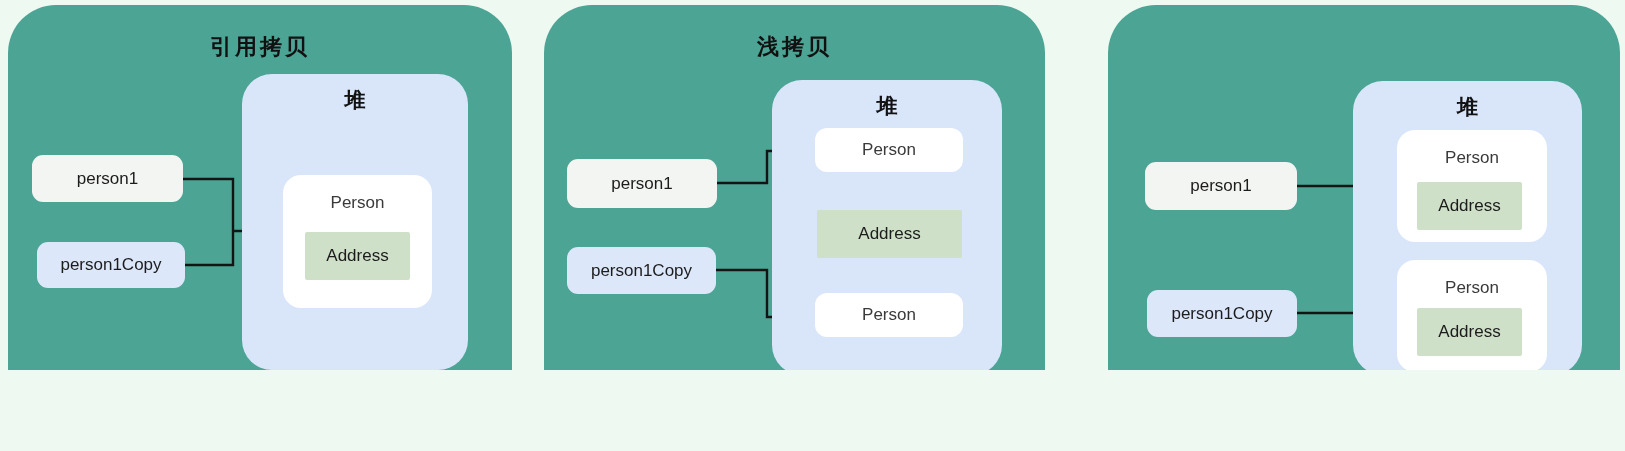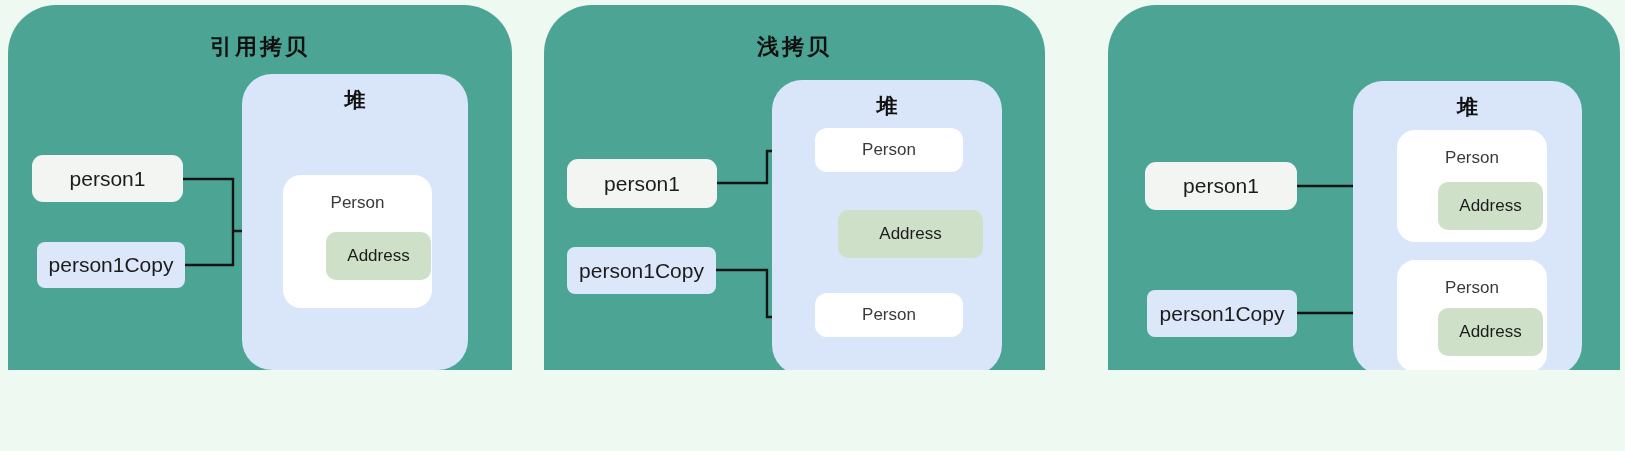--- a/index.html
+++ b/index.html
@@ -13,33 +13,33 @@
   .panel{position:absolute;top:5px;height:438px;background:var(--c-panel);border-radius:48px;}
   #p1{left:8px;width:504px;}
   #p2{left:544px;width:501px;}
   #p3{left:1108px;width:512px;}
   .panel-title{position:absolute;top:27px;left:0;width:100%;text-align:center;
     font-size:22px;font-weight:700;color:var(--c-title_text);letter-spacing:3px;}
   .wires{position:absolute;left:0;top:0;width:100%;height:100%;pointer-events:none;}
   .wire{stroke:var(--c-line);stroke-width:2.4;fill:none;}
   .ah{fill:var(--c-line);}
   .tag{position:absolute;display:flex;align-items:center;justify-content:center;
-    font-size:21px;color:var(--c-label_text);border-radius:11px;}
+    font-size:17px;color:var(--c-label_text);border-radius:11px;}
   .tag.ref{background:var(--c-ref_box);}
-  .tag.copy{background:var(--c-copy_box);border-radius:8px;}
+  .tag.copy{background:var(--c-copy_box);}
   .heap{position:absolute;background:var(--c-heap);border-radius:30px;}
   .heap-label{position:absolute;top:12px;left:0;width:100%;text-align:center;
     font-size:21px;font-weight:700;color:var(--c-title_text);}
   .objbox{position:absolute;background:var(--c-object_box);border-radius:18px;}
   .objbox.slim{border-radius:12px;display:flex;align-items:center;justify-content:center;
     font-size:17px;color:var(--c-object_text);}
   .obj-label{position:absolute;top:18px;left:0;width:100%;text-align:center;
     font-size:17px;color:var(--c-object_text);}
-  .addr{position:absolute;background:var(--c-address_box);border-radius:10px;
-    display:flex;align-items:center;justify-content:center;font-size:17px;color:var(--c-label_text);margin-left:21px;}
+  .addr{position:absolute;background:var(--c-address_box);border-radius:2px;
+    display:flex;align-items:center;justify-content:center;font-size:17px;color:var(--c-label_text);}
 </style>
 </head>
 <body>
 
 <div class="stage">
 
   <div class="panel" id="p1">
     <div class="panel-title">引用拷贝</div>
     <svg class="wires" viewBox="0 0 504 438">
       <defs>

